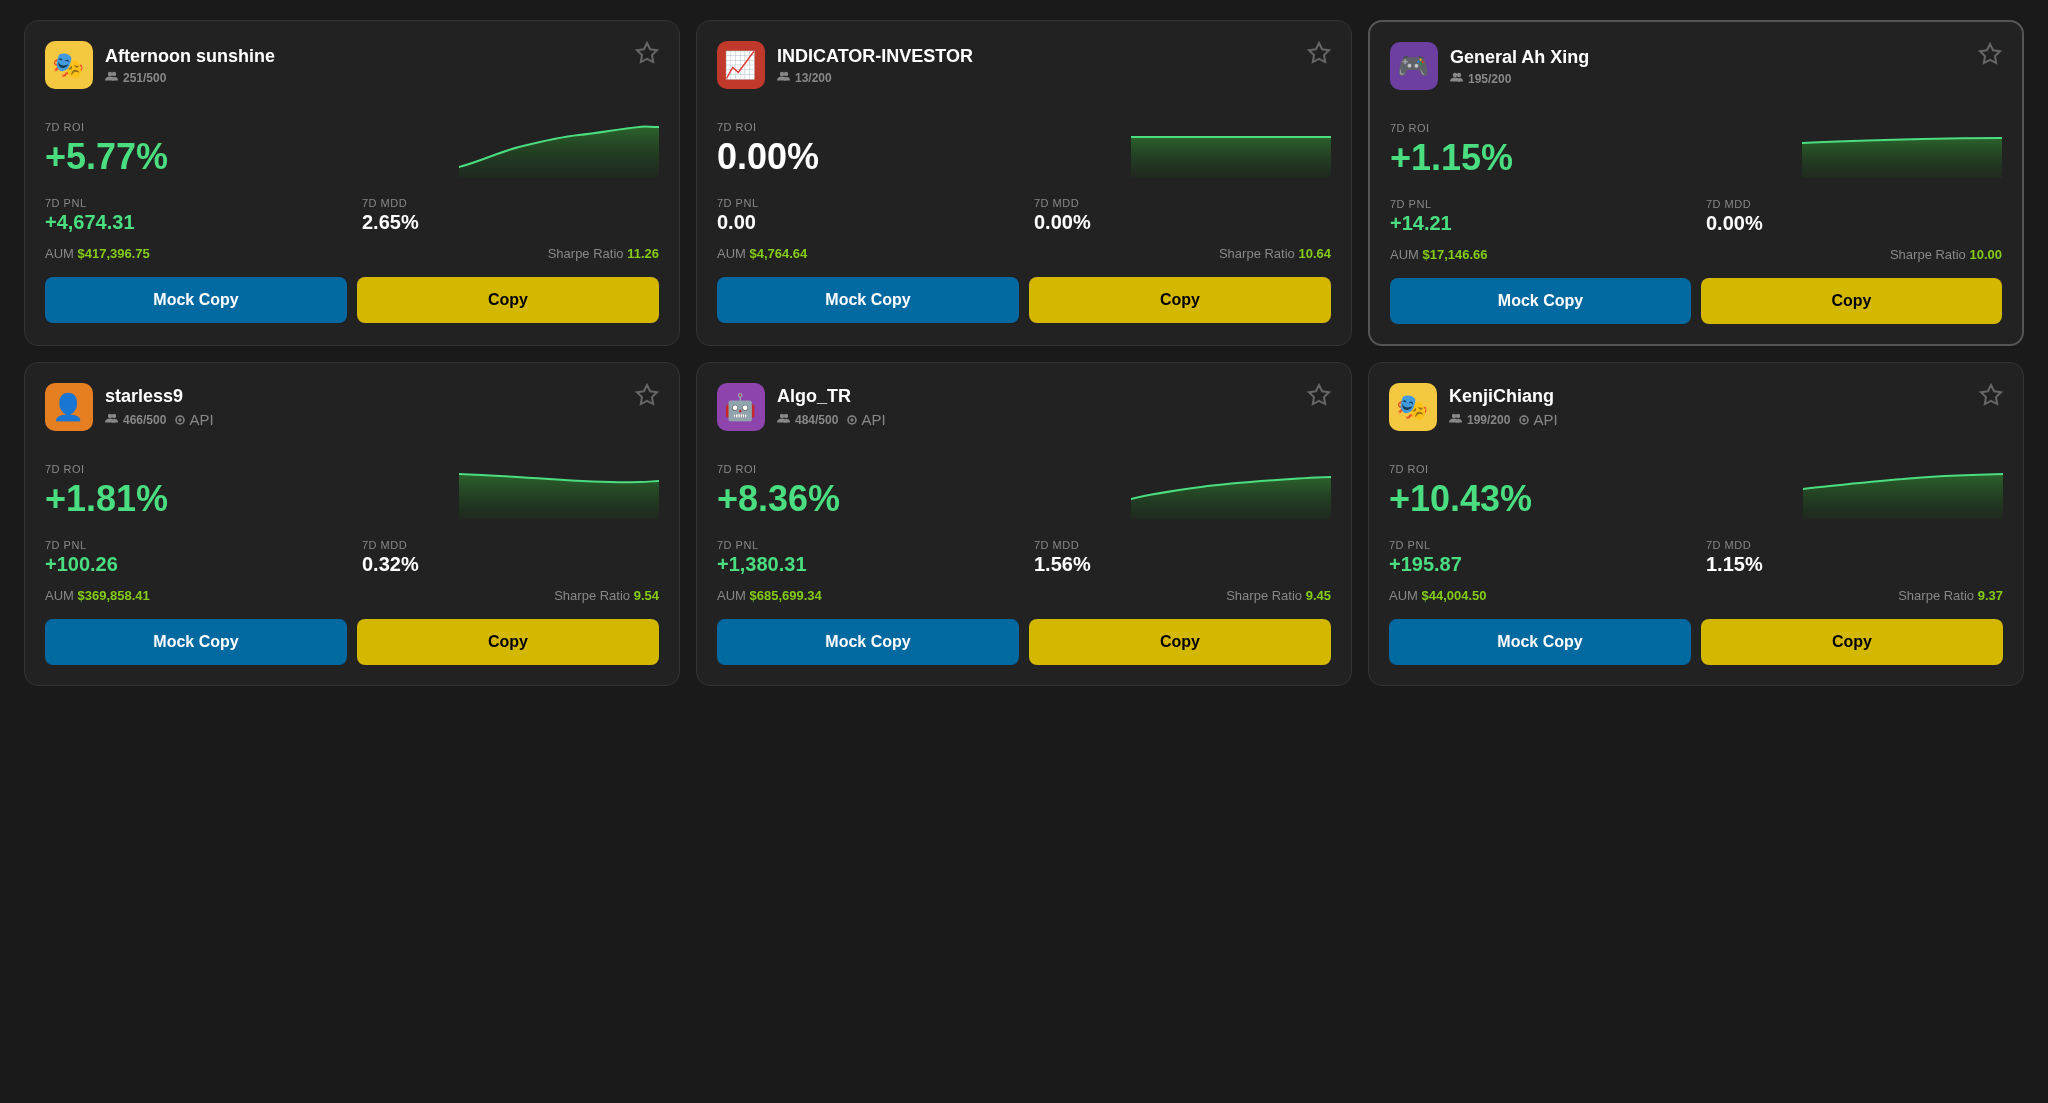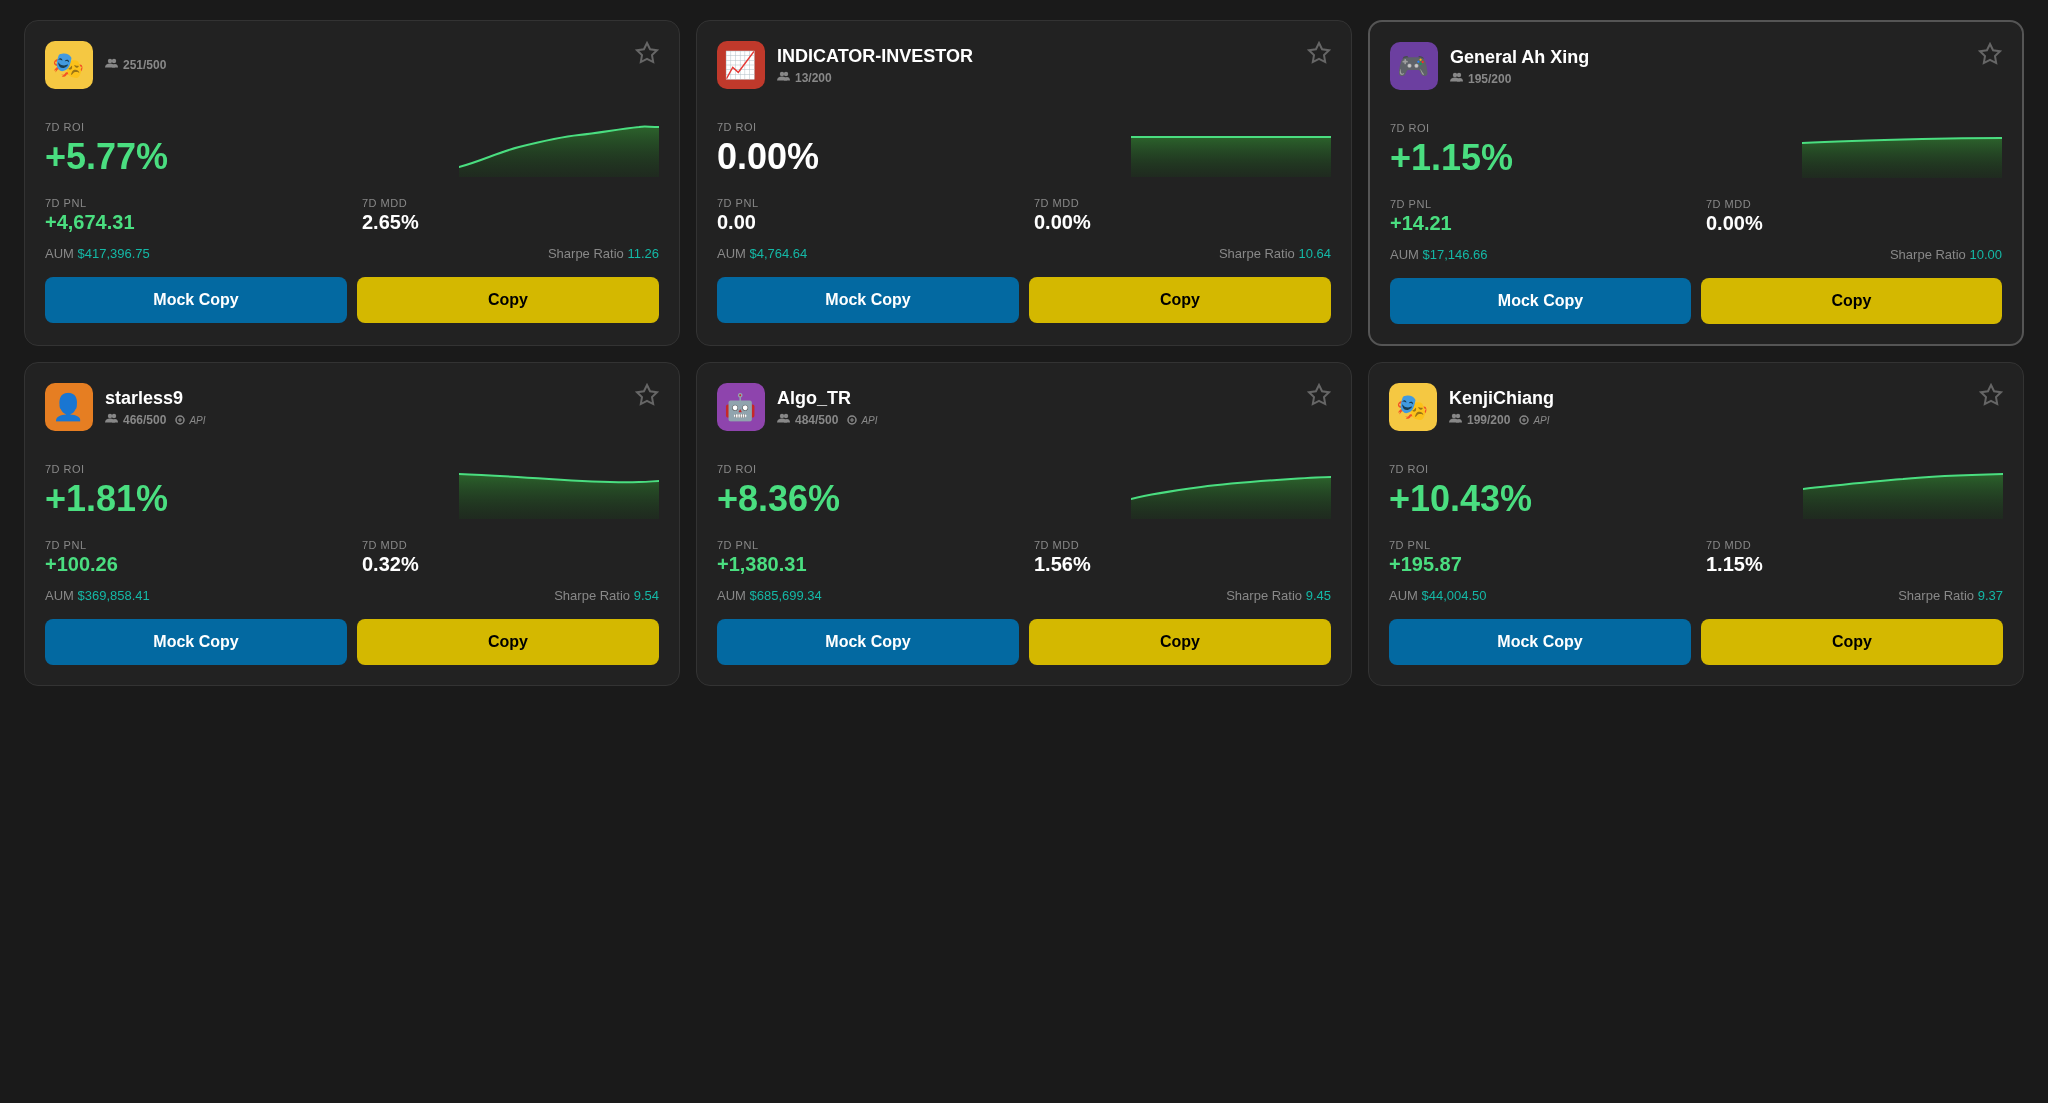--- a/index.html
+++ b/index.html
@@ -63,25 +63,24 @@
       font-size: 12px;
       color: #888;
     }
     .meta-item {
       display: flex;
       gap: 4px;
       font-weight: bold;
     }
     .api-badge {
       display: flex;
-      align-items: flex-end;
+      align-items: center;
       gap: 3px;
       color: #888;
-      font-size: 10px;
-      font-style: italic;
+      font-size: 15px;
     }
     .star-btn {
       cursor: pointer;
       background: none;
       border: none;
       color: #666;
       font-size: 24px;
       padding: 4px;
       position: absolute;
       top: 16px;
@@ -132,21 +131,21 @@
       font-weight: 700;
     }
     .aum-row {
       display: flex;
       justify-content: space-between;
       align-items: center;
       font-size: 13px;
       color: #888;
       margin-bottom: 16px;
     }
-    .aum-row span.val { color: #14b8a6; font-weight: 400; margin-top: 12px; }
+    .aum-row span.val { color: #84cc16; font-weight: 700; margin-top: 12px; }
     .buttons-row {
       display: grid;
       grid-template-columns: 1fr 1fr;
       gap: 10px;
     }
     .btn-mock {
       background: #0369a1;
       color: #fff;
       border: none;
       border-radius: 8px;
@@ -175,20 +174,21 @@
 </head>
 <body>
 
 <div class="grid">
     <div class="card">
     <div class="card-header">
       <div class="avatar avatar-sunshine">
         <span style="font-size:26px">🎭</span>
       </div>
       <div class="header-info">
+        <div class="trader-name">Afternoon sunshine</div>
         <div class="trader-meta">
           <span class="meta-item">
             <svg width="14" height="10" viewBox="0 0 14 10" fill="#888">
               <circle cx="5" cy="3" r="2.2"></circle>
               <circle cx="9" cy="3" r="2.2"></circle>
               <path d="M0 9.5c0-2.5 2.2-4 5-4s5 1.5 5 4"></path>
               <path d="M7 9.5c0-2.5 1.5-3.5 3-3.5s3 1 3 3.5"></path>
             </svg>
             251/500
           </span>

